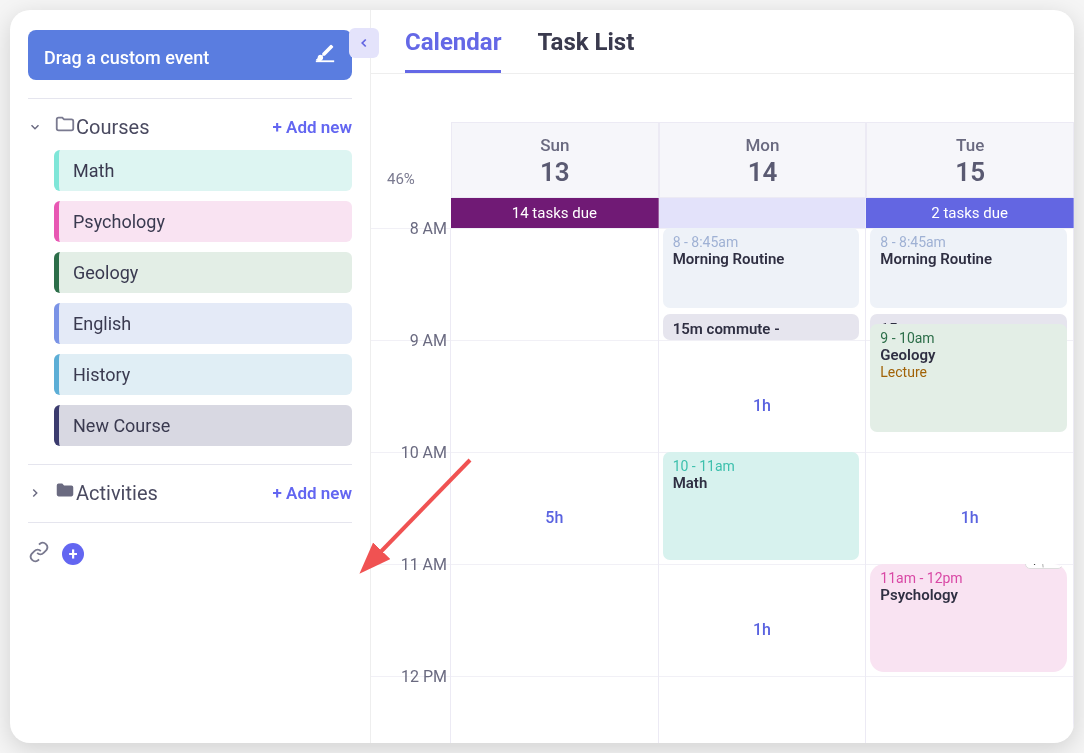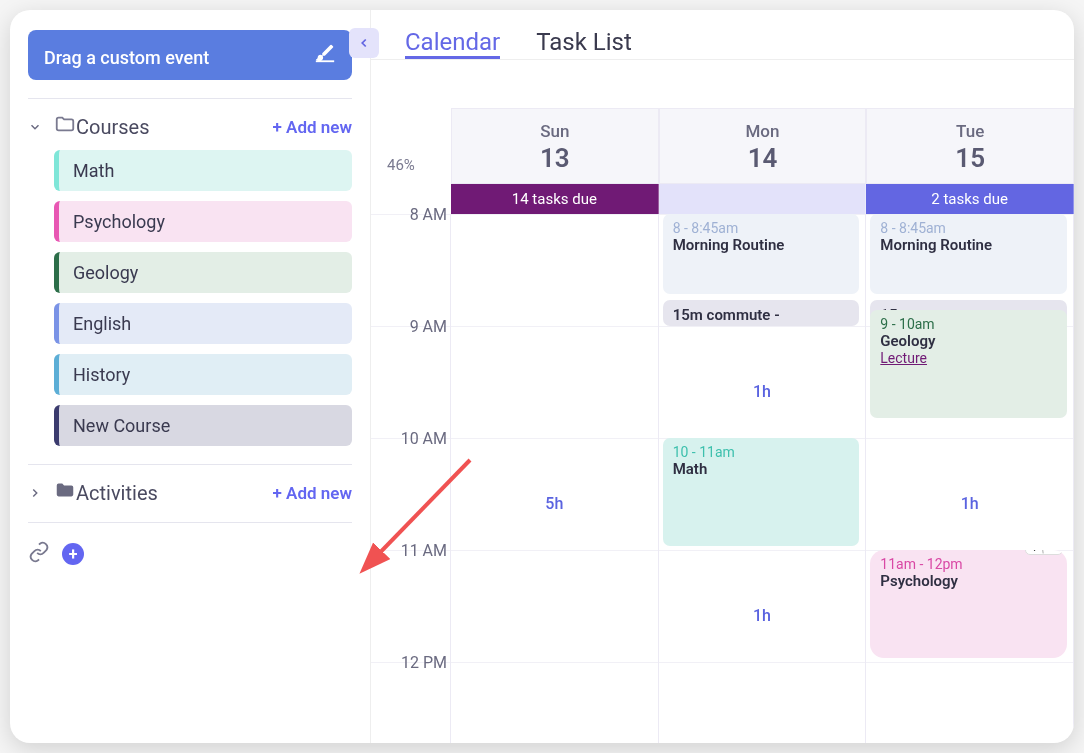--- a/index.html
+++ b/index.html
@@ -105,21 +105,22 @@
     cursor: pointer;
   }
   .tabs {
     display: flex;
     gap: 36px;
     padding: 18px 34px 0 34px;
     border-bottom: 1px solid #eee;
   }
   .tab {
     font-size: 24px;
-    font-weight: 400;
+    font-weight: 700;
+    padding-bottom: 14px;
     cursor: pointer;
   }
   .tab.active { color:#6468e6; border-bottom: 3px solid #6468e6; }
   .tab.inactive { color:#3a3a4e; }
   .cal-wrap { flex:1; overflow:hidden; position:relative; }
   .cal-grid { width: 100%; height: 100%; }
   .day-headers {
     display: grid;
     grid-template-columns: 80px repeat(3, 1fr);
     margin-top: 48px;
@@ -184,21 +185,21 @@
     position: absolute;
     left: 4px; right: 6px;
     border-radius: 7px;
     padding: 6px 10px;
     font-size: 15px;
     overflow: hidden;
     cursor: pointer;
   }
   .event .etime { font-size: 14px; }
   .event .etitle { font-weight: 600; color:#2f2f42; }
-  .event .esub { color:#701a75; font-size: 14px; text-decoration: underline; }
+  .event .esub { color:#a16207; font-size: 14px; }
   .arrow-overlay {
     position: absolute;
     pointer-events: none;
     z-index: 50;
   }
   .badge {
     position: absolute;
     right: 4px;
     top: -12px;
     background: #fff;

